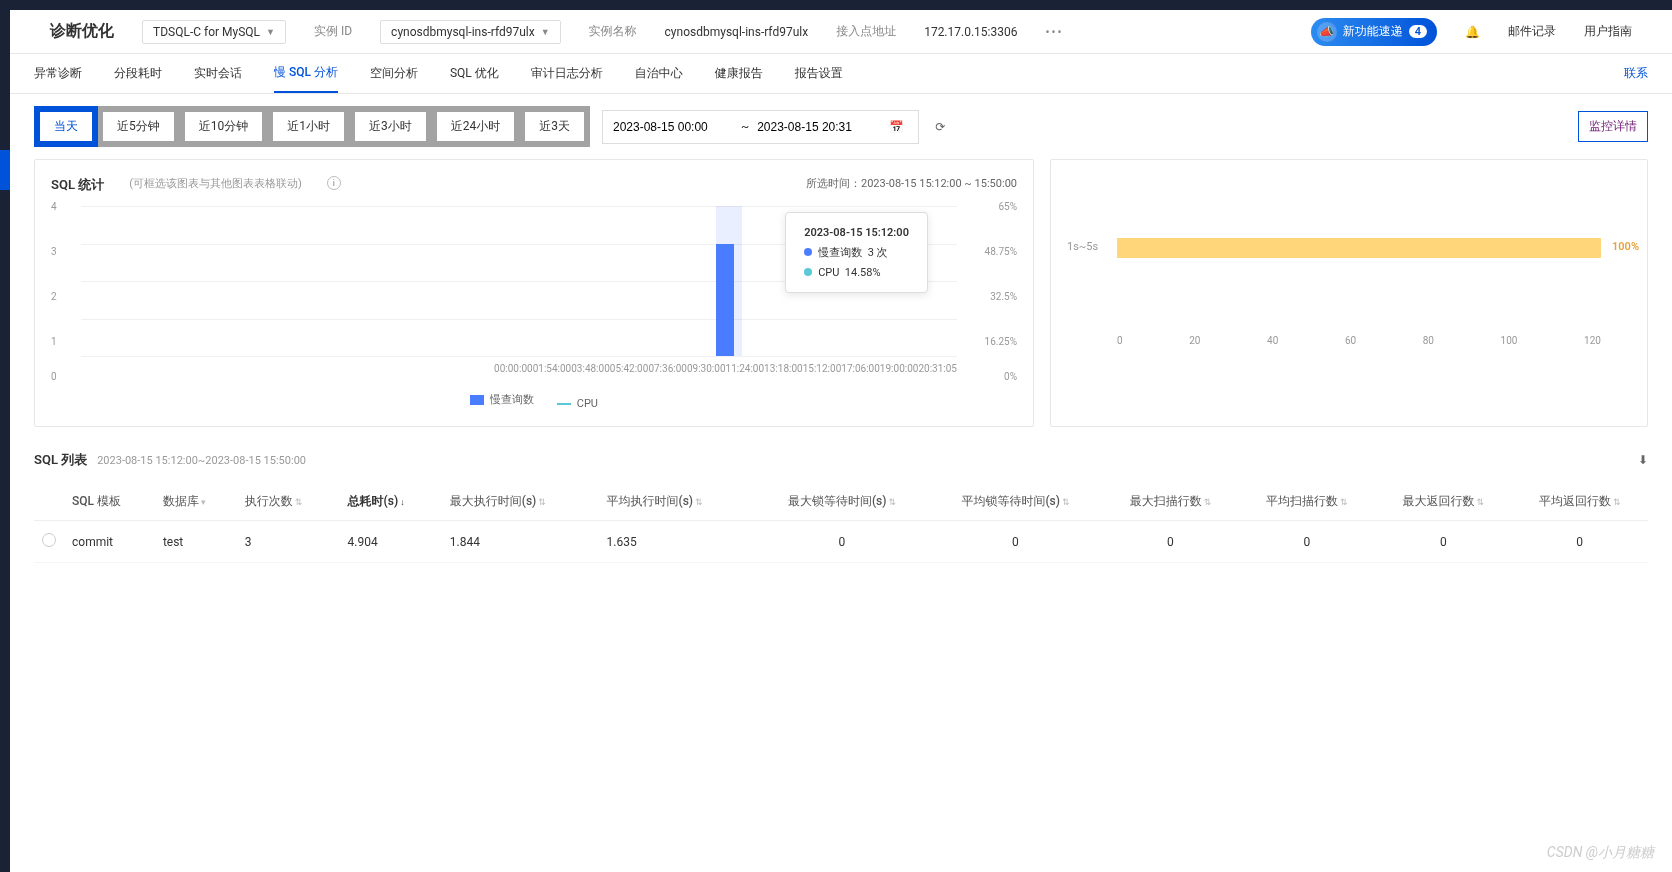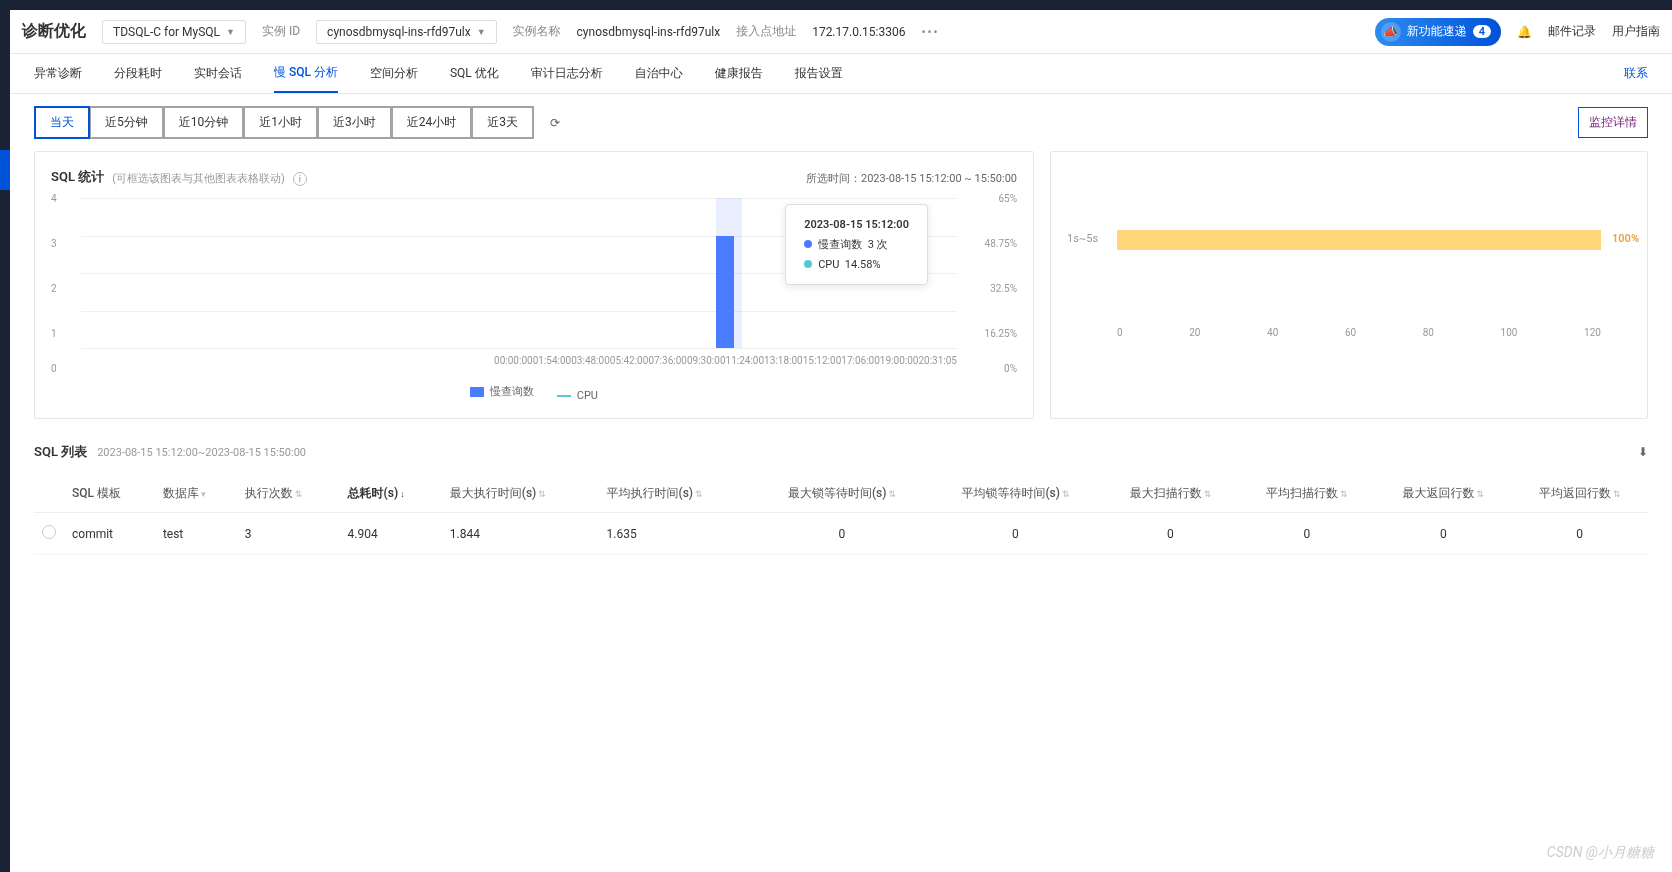--- a/index.html
+++ b/index.html
@@ -2,21 +2,21 @@
 <html><head>
 <meta charset="utf-8">
 <style>
 * { box-sizing: border-box; margin: 0; padding: 0; }
 body { font-family: -apple-system, BlinkMacSystemFont, "Segoe UI", Roboto, "Helvetica Neue", Arial, sans-serif; font-size: 12px; color: #333; background: #fff; overflow-x: hidden; }
 .top-dark { height: 10px; background: #1a2235; }
 .left-rail { position: fixed; left: 0; top: 10px; bottom: 0; width: 10px; background: #1a2235; }
 .left-accent { position: fixed; left: 0; top: 150px; width: 10px; height: 40px; background: #0052d9; }
 .page { margin-left: 10px; min-width: 1662px; }
 
-.header { display: flex; align-items: center; padding: 8px 12px; border-bottom: 1px solid #e7e7e7; gap: 16px; height: 44px; }
+.header { display: flex; align-items: center; padding: 8px 40px; border-bottom: 1px solid #e7e7e7; gap: 28px; height: 44px; }
 .page-title { font-size: 16px; font-weight: 600; }
 .dropdown { display: flex; align-items: center; gap: 6px; border: 1px solid #ddd; padding: 4px 10px; border-radius: 2px; cursor: pointer; background: #fff; }
 .dropdown .caret { font-size: 9px; color: #888; }
 .label-grey { color: #888; }
 .spacer { flex: 1; }
 .pill-btn { display: flex; align-items: center; gap: 6px; background: linear-gradient(90deg,#2d8cf0,#0052d9); color: #fff; padding: 4px 10px 4px 6px; border-radius: 14px; cursor: pointer; }
 .pill-avatar { width: 20px; height: 20px; border-radius: 50%; background: #fff3; display: flex; align-items: center; justify-content: center; }
 .badge { background: #fff; color: #0052d9; border-radius: 8px; padding: 0 6px; font-size: 11px; font-weight: 600; }
 .bell { color: #555; }
 .dots { color: #888; letter-spacing: 2px; cursor: pointer; }
@@ -25,33 +25,33 @@
 .nav-tab { padding: 10px 0; cursor: pointer; color: #333; }
 .nav-tab.active { color: #0052d9; border-bottom: 2px solid #0052d9; font-weight: 500; }
 .nav-right { margin-left: auto; color: #0052d9; cursor: pointer; }
 
 .sub-tabs { display: flex; gap: 24px; padding: 12px 24px 0; }
 .sub-tab { padding: 6px 0; cursor: pointer; color: #333; }
 .sub-tab.active { color: #0052d9; border-bottom: 2px solid #0052d9; font-weight: 500; }
 
 .toolbar { display: flex; align-items: center; gap: 12px; padding: 12px 24px; }
 .btn-group { display: flex; }
-.btn-group .btn { border: 2px solid #a3a3a3; padding: 6px 14px; cursor: pointer; background: #fff; margin-left: -1px; }
+.btn-group .btn { border: 6px solid #a3a3a3; padding: 6px 14px; cursor: pointer; background: #fff; margin-left: -1px; }
 .btn-group .btn:first-child { margin-left: 0; }
 .btn-group .btn.active { border-color: #0052d9; color: #0052d9; position: relative; z-index: 1; }
 .date-range { display: flex; align-items: center; border: 1px solid #ddd; padding: 5px 10px; gap: 8px; }
 .date-input { border: none; outline: none; width: 120px; font-size: 12px; }
 .icon-btn { cursor: pointer; color: #666; padding: 4px; }
 .outline-btn { border: 1px solid #0052d9; color: #701a75; padding: 6px 10px; cursor: pointer; background: #fff; margin-left: auto; }
 
 .content-row { display: flex; gap: 16px; padding: 0 24px 16px; }
 .panel { border: 1px solid #e7e7e7; border-radius: 2px; padding: 16px; background: #fff; }
 .panel-main { flex: 0 0 1000px; }
 .panel-side { flex: 1; }
-.panel-head { display: flex; align-items: flex-end; gap: 8px; margin-bottom: 12px; }
+.panel-head { display: flex; align-items: flex-start; gap: 25px; margin-bottom: 12px; }
 .panel-title { font-weight: 600; font-size: 13px; }
 .hint { color: #999; font-size: 11px; }
 .info-icon { width: 14px; height: 14px; border: 1px solid #bbb; border-radius: 50%; display: inline-flex; align-items: center; justify-content: center; font-size: 9px; color: #888; }
 .panel-head .spacer { flex: 1; }
 .selected-time { color: #666; font-size: 11px; }
 
 .chart-area { position: relative; height: 180px; }
 .chart-grid { position: absolute; left: 30px; right: 60px; top: 0; bottom: 30px; }
 .gridline { position: absolute; left: 0; right: 0; border-top: 1px solid #f0f0f0; }
 .y-left { position: absolute; left: 0; font-size: 10px; color: #999; transform: translateY(-50%); }
@@ -138,20 +138,26 @@
 
   <div class="toolbar">
     <div class="btn-group">
       <div class="btn active">当天</div>
       <div class="btn">近5分钟</div>
       <div class="btn">近10分钟</div>
       <div class="btn">近1小时</div>
       <div class="btn">近3小时</div>
       <div class="btn">近24小时</div>
       <div class="btn">近3天</div>
+    </div>
+    <div class="date-range">
+      <input class="date-input" value="2023-08-15 00:00" style="">
+      <span>~</span>
+      <input class="date-input" value="2023-08-15 20:31" style="">
+      <span class="icon-btn">📅</span>
     </div>
     <span class="icon-btn">⟳</span>
     <div class="outline-btn">监控详情</div>
   </div>
 
   <div class="content-row">
     <div class="panel panel-main">
       <div class="panel-head">
         <span class="panel-title">SQL 统计</span>
         <span class="hint">(可框选该图表与其他图表表格联动)</span>

